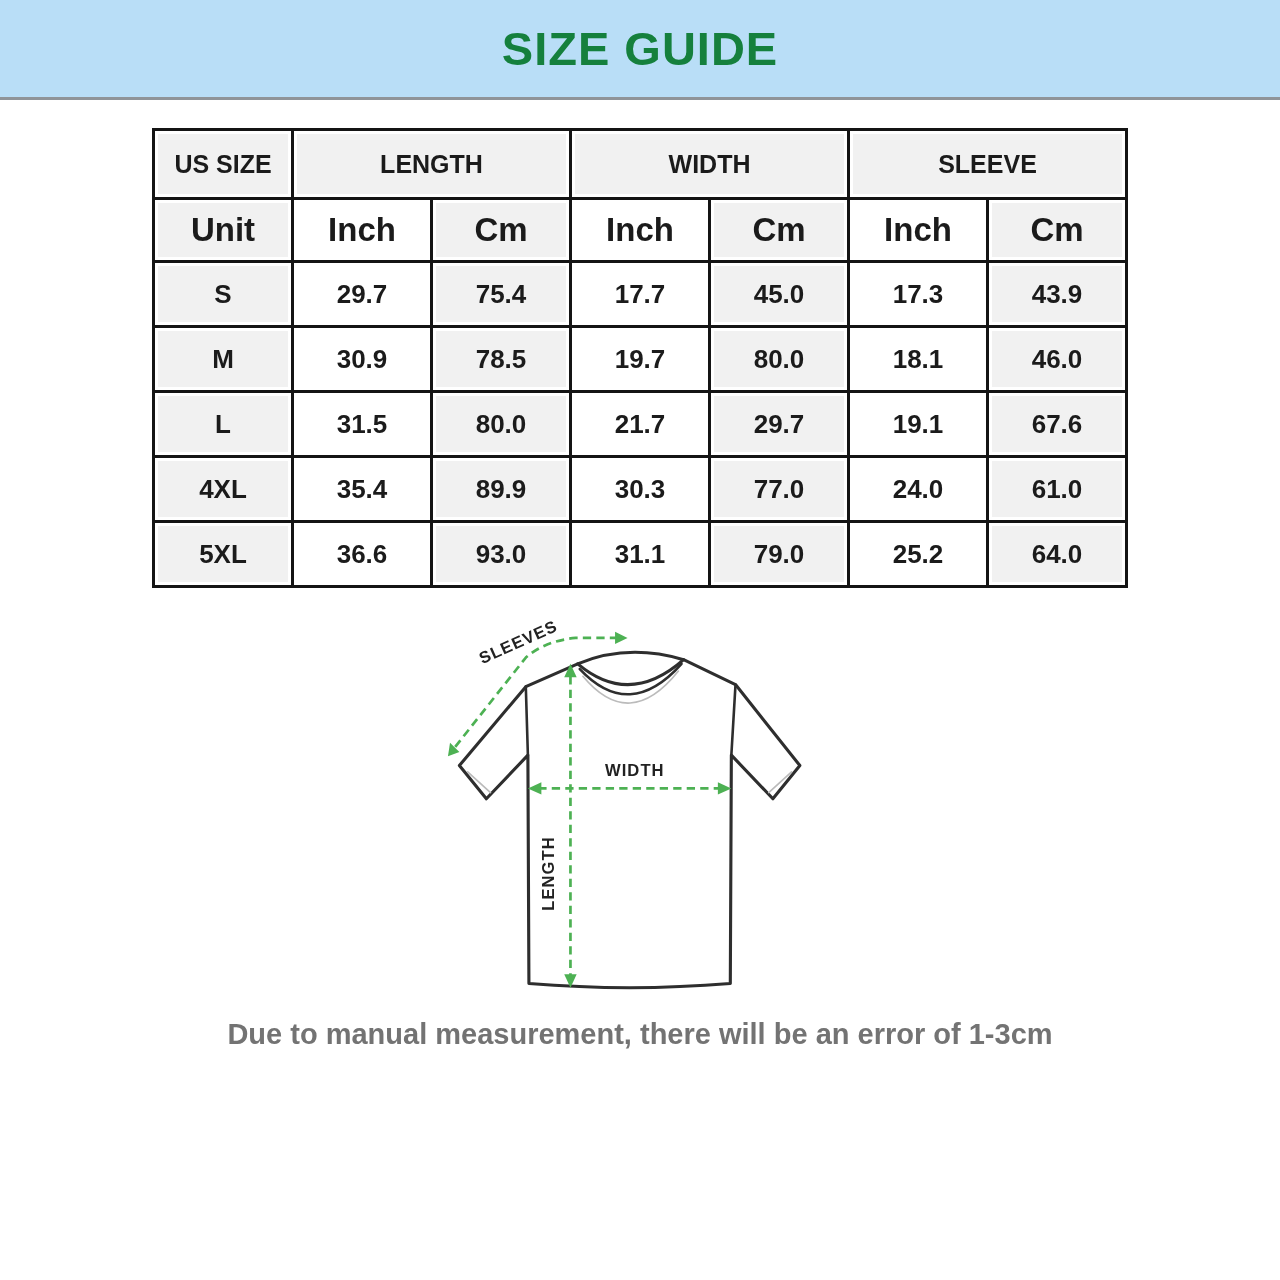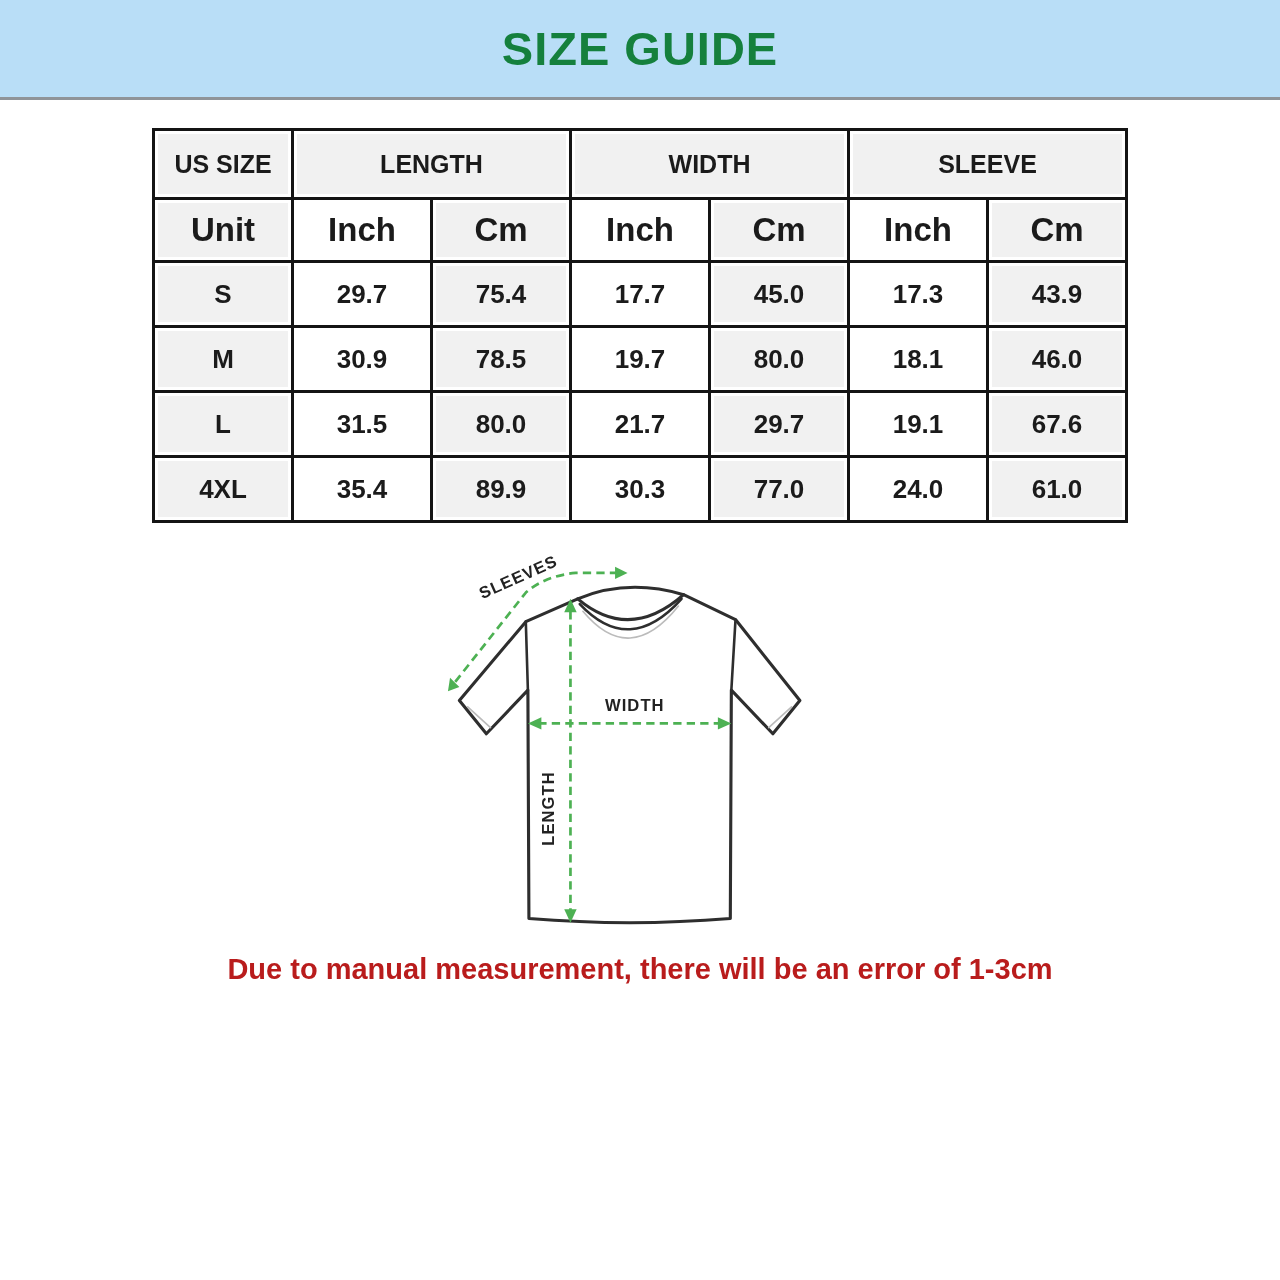--- a/index.html
+++ b/index.html
@@ -52,21 +52,21 @@
     font-family: "Liberation Sans", sans-serif;
     font-size: 16px; font-weight: 700; letter-spacing: 1px;
     fill: #222222;
   }
 
   
   .note {
     margin-top: 12px;
     text-align: center;
     font-size: 29px; font-weight: 700;
-    color: #b91c1c;
+    color: #737373;
   }
 </style>
 </head>
 <body>
 
 <div class="page">
 
   <div class="banner">
     <h1>SIZE GUIDE</h1>
   </div>
@@ -128,20 +128,29 @@
           <td class="c-alt">67.6</td>
         </tr>
         <tr class="r-data">
           <td class="c-alt">4XL</td>
           <td class="c-in">35.4</td>
           <td class="c-alt">89.9</td>
           <td class="c-in">30.3</td>
           <td class="c-alt">77.0</td>
           <td class="c-in">24.0</td>
           <td class="c-alt">61.0</td>
+        </tr>
+        <tr class="r-data">
+          <td class="c-alt">5XL</td>
+          <td class="c-in">36.6</td>
+          <td class="c-alt">93.0</td>
+          <td class="c-in">31.1</td>
+          <td class="c-alt">79.0</td>
+          <td class="c-in">25.2</td>
+          <td class="c-alt">64.0</td>
         </tr>
       </tbody>
     </table>
   </div>
 
   <div class="diagram">
     <svg viewBox="0 0 420 378">
 
       <g fill="#ffffff" stroke="#2e2e2e" stroke-width="3" stroke-linejoin="round" stroke-linecap="round">
         <path d="M 150,48

